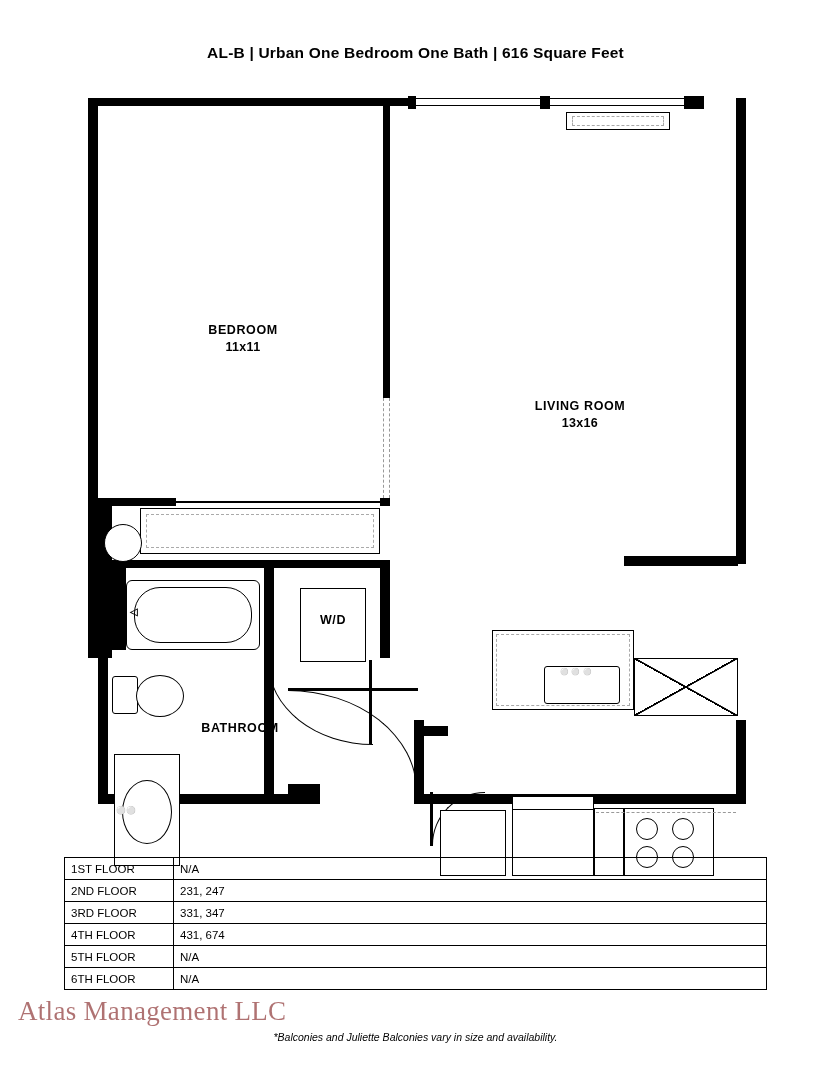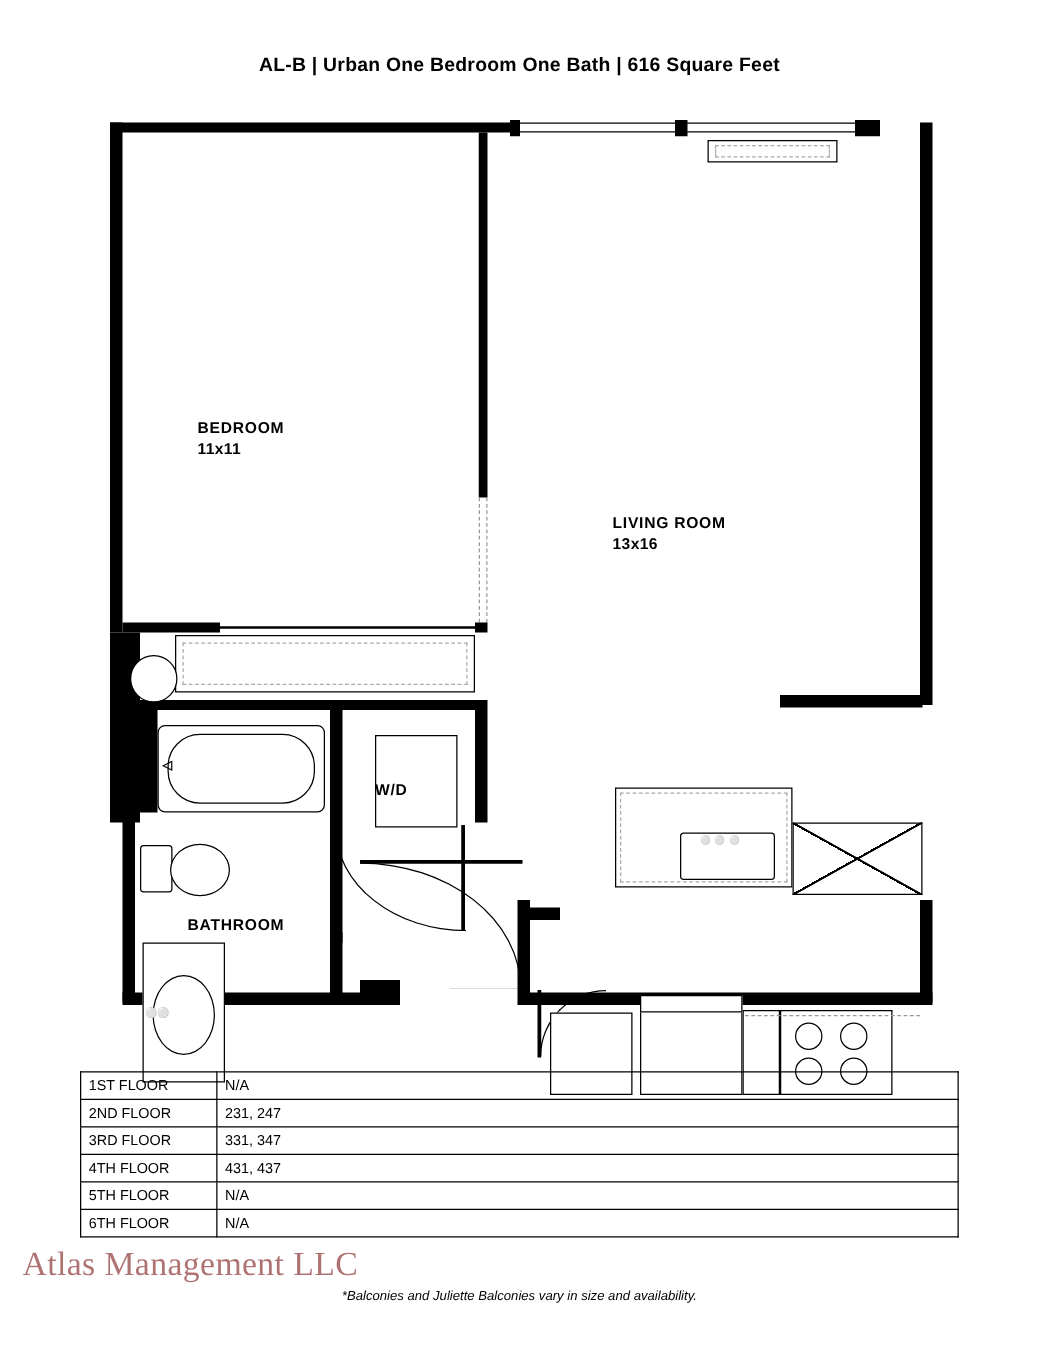--- a/index.html
+++ b/index.html
@@ -55,24 +55,24 @@
   .dashed {
     position: absolute;
     border: 1px dashed #aaaaaa;
     box-sizing: border-box;
     background: transparent;
   }
   .label {
     position: absolute;
     font-size: 12.5px;
     font-weight: bold;
+    text-align: center;
     letter-spacing: 0.6px;
     line-height: 17px;
     white-space: nowrap;
-    margin-top: 12px;
   }
   .label .dim {
     font-weight: bold;
     letter-spacing: 0.3px;
   }
   .label-sm {
     position: absolute;
     font-size: 12px;
     font-weight: bold;
     text-align: center;
@@ -244,21 +244,21 @@
   <tr>
     <td class="col-level">2ND FLOOR</td>
     <td>231, 247</td>
   </tr>
   <tr>
     <td class="col-level">3RD FLOOR</td>
     <td>331, 347</td>
   </tr>
   <tr>
     <td class="col-level">4TH FLOOR</td>
-    <td>431, 437</td>
+    <td>431, 674</td>
   </tr>
   <tr>
     <td class="col-level">5TH FLOOR</td>
     <td>N/A</td>
   </tr>
   <tr>
     <td class="col-level">6TH FLOOR</td>
     <td>N/A</td>
   </tr>
 </tbody>

